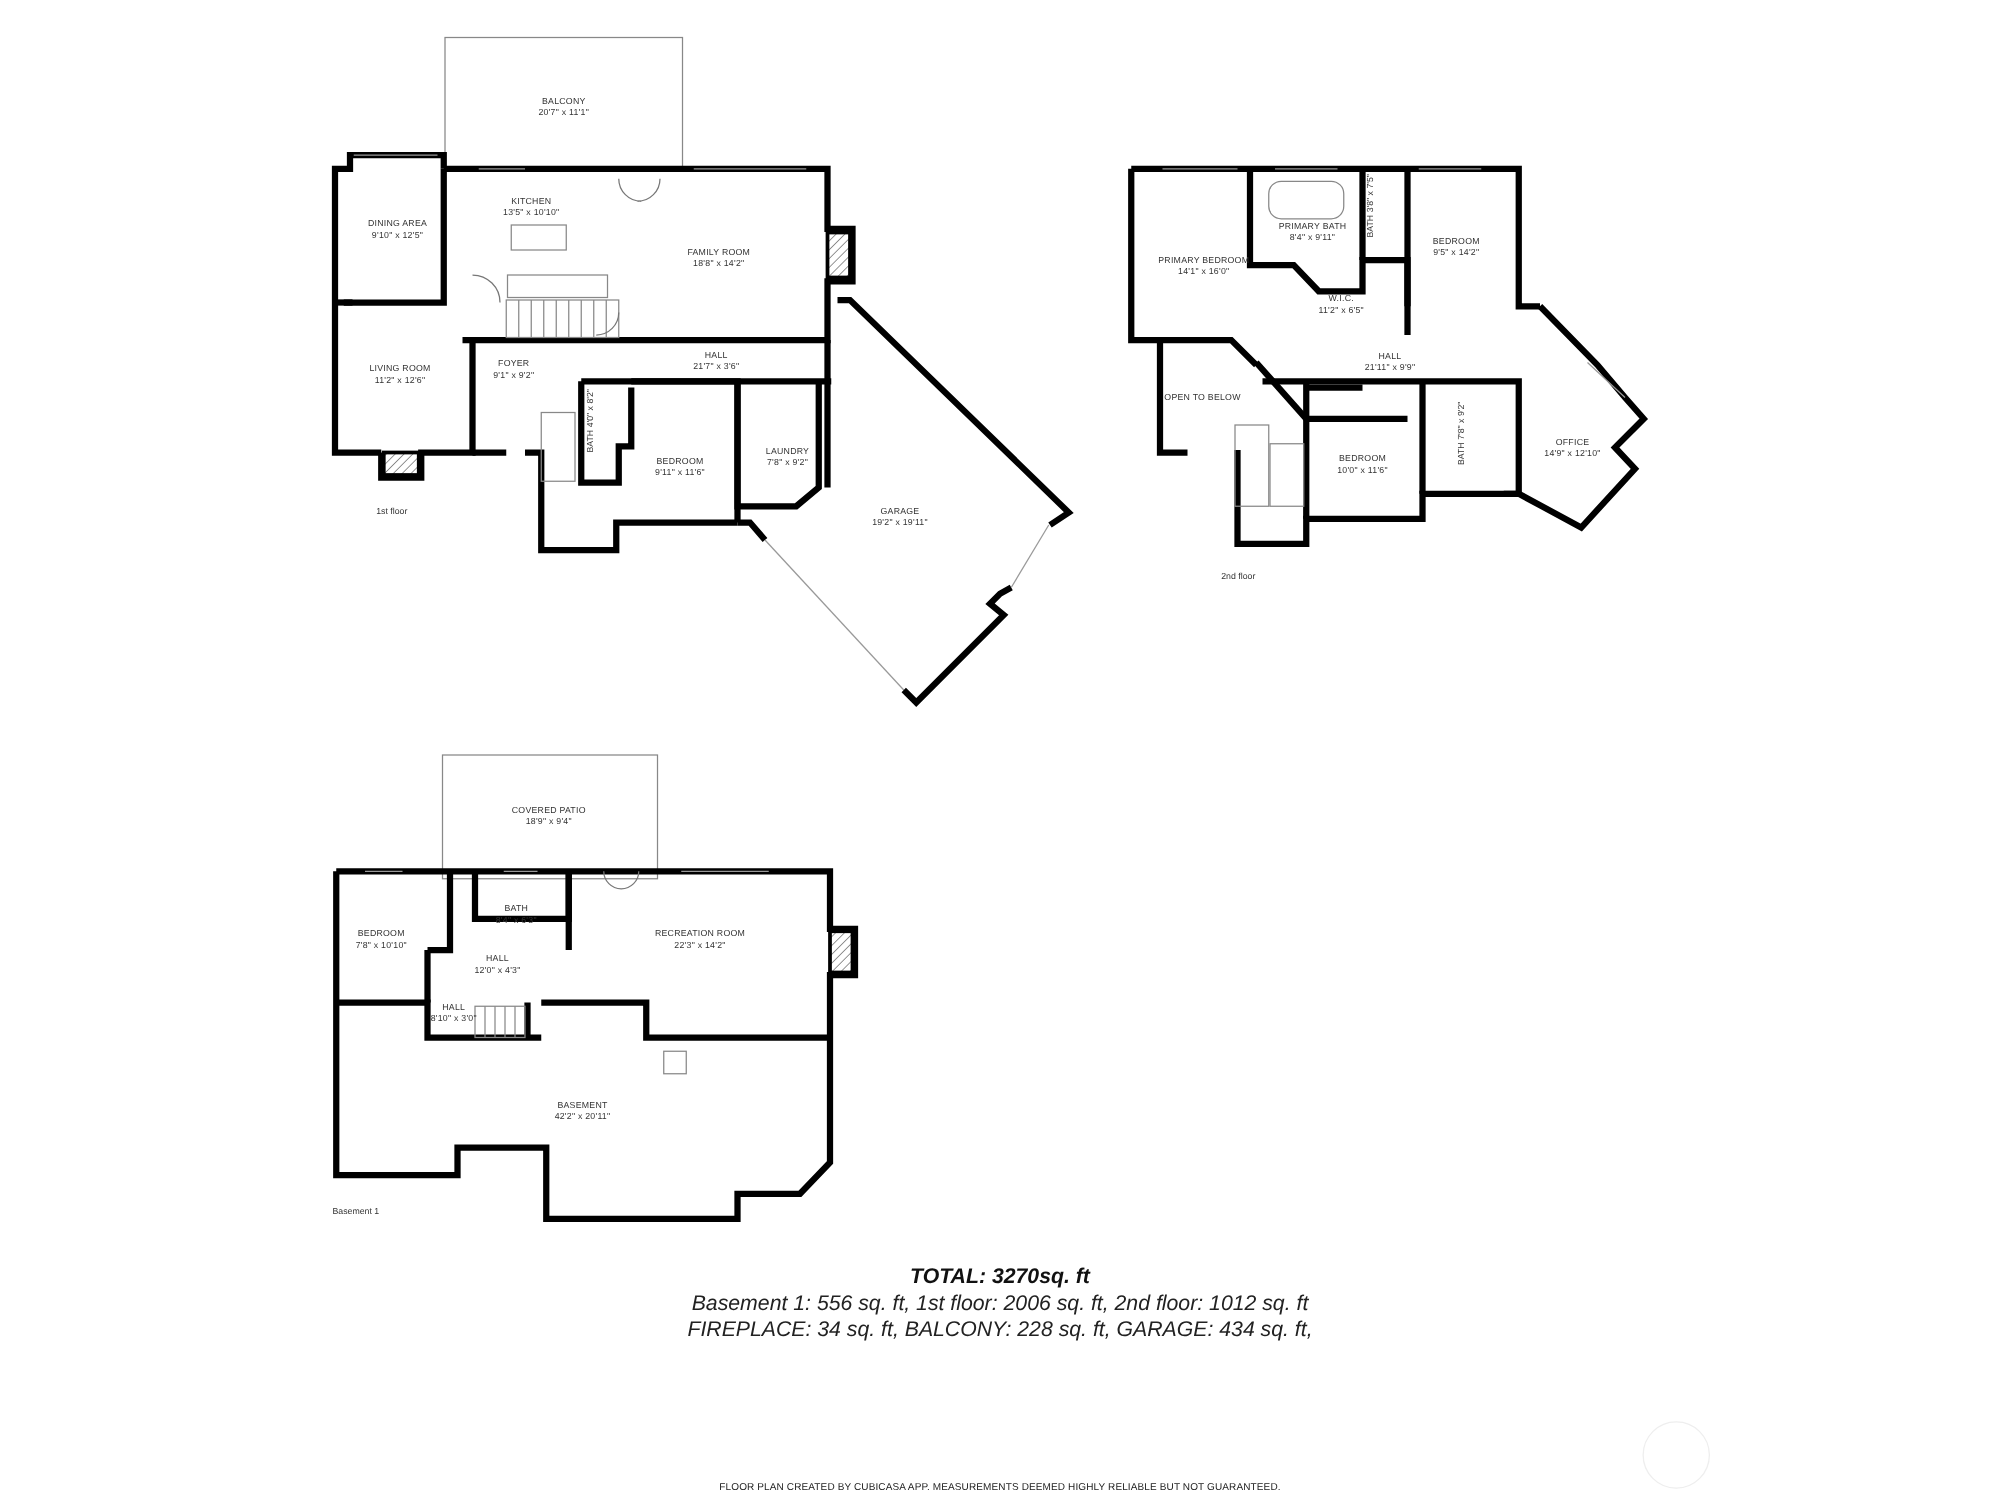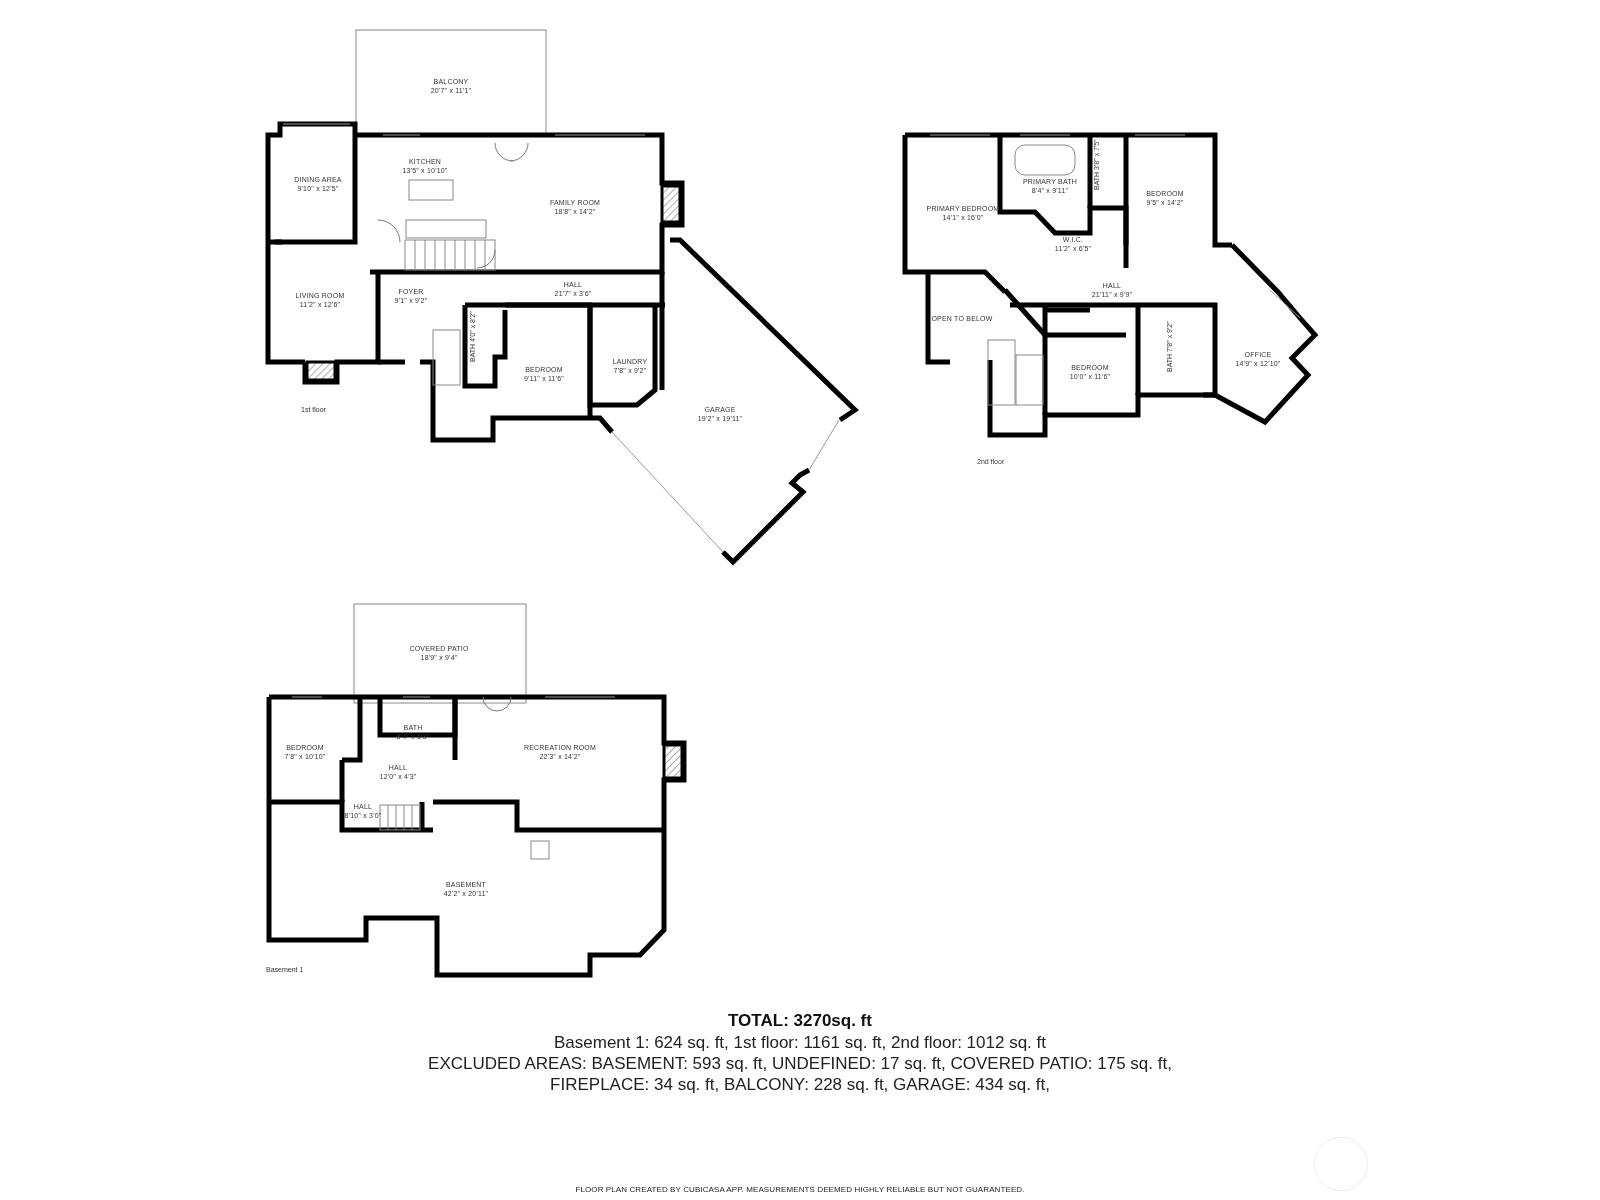--- a/index.html
+++ b/index.html
@@ -7,21 +7,21 @@
   svg.plan { position: absolute; left: 0; top: 0; }
   .wall { fill: none; stroke: #000; stroke-width: 5; stroke-linejoin: miter; }
   .thin { fill: none; stroke: #888; stroke-width: 1; }
   .win { fill: #fff; stroke: #999; stroke-width: 1; }
   .door { fill: none; stroke: #777; stroke-width: 1; }
   .hatch { fill: url(#hatch); stroke: #000; stroke-width: 3; }
   .lbl { position: absolute; font-size: 7px; line-height: 9px; text-align: center; color: #333; white-space: nowrap; transform: translateX(-50%); letter-spacing: 0.2px; }
   .lbl .nm, .lbl .dm { display: block; }
   .vlbl { position: absolute; font-size: 7px; color: #333; white-space: nowrap; transform: rotate(-90deg); transform-origin: left top; }
   .floor-lbl { position: absolute; font-size: 7px; color: #333; }
-  .summary { position: absolute; left: 390px; top: 1010px; width: 820px; text-align: center; }
+  .summary { position: absolute; left: 390px; top: 1010px; width: 820px; text-align: center; font-style: italic; }
   .summary .total { font-size: 17px; font-weight: bold; color: #111; line-height: 22px; }
   .summary .line { font-size: 17px; color: #222; line-height: 21px; }
   .disclaimer { position: absolute; left: 390px; top: 1185px; width: 820px; text-align: center; font-size: 8px; color: #222; letter-spacing: 0.1px; }
   .watermark { position: absolute; left: 1314px; top: 1137px; width: 52px; height: 52px; border-radius: 50%; border: 1px solid #eee; }
 </style>
 </head>
 <body>
 
 <svg class="plan" width="1600" height="1200" viewBox="0 0 1600 1200">
   <defs>
@@ -239,18 +239,17 @@
     <span class="dm">8'10" x 3'0"</span>
   </div>
 <div class="lbl" style="left:466px;top:880px">
     <span class="nm">BASEMENT</span>
     <span class="dm">42'2" x 20'11"</span>
   </div>
 <div class="floor-lbl" style="left:266px;top:966px">Basement 1</div>
 
 <div class="summary">
   <div class="total">TOTAL: 3270sq. ft</div>
-  <div class="line">Basement 1: 624 sq. ft, 1st floor: 1161 sq. ft, 2nd floor: 1012 sq. ft</div>
-  <div class="line">EXCLUDED AREAS: BASEMENT: 593 sq. ft, UNDEFINED: 17 sq. ft, COVERED PATIO: 175 sq. ft,</div>
+  <div class="line">Basement 1: 556 sq. ft, 1st floor: 2006 sq. ft, 2nd floor: 1012 sq. ft</div>
   <div class="line">FIREPLACE: 34 sq. ft, BALCONY: 228 sq. ft, GARAGE: 434 sq. ft,</div>
 </div>
 <div class="disclaimer">FLOOR PLAN CREATED BY CUBICASA APP. MEASUREMENTS DEEMED HIGHLY RELIABLE BUT NOT GUARANTEED.</div>
 <div class="watermark"></div>
 
 </body></html>

